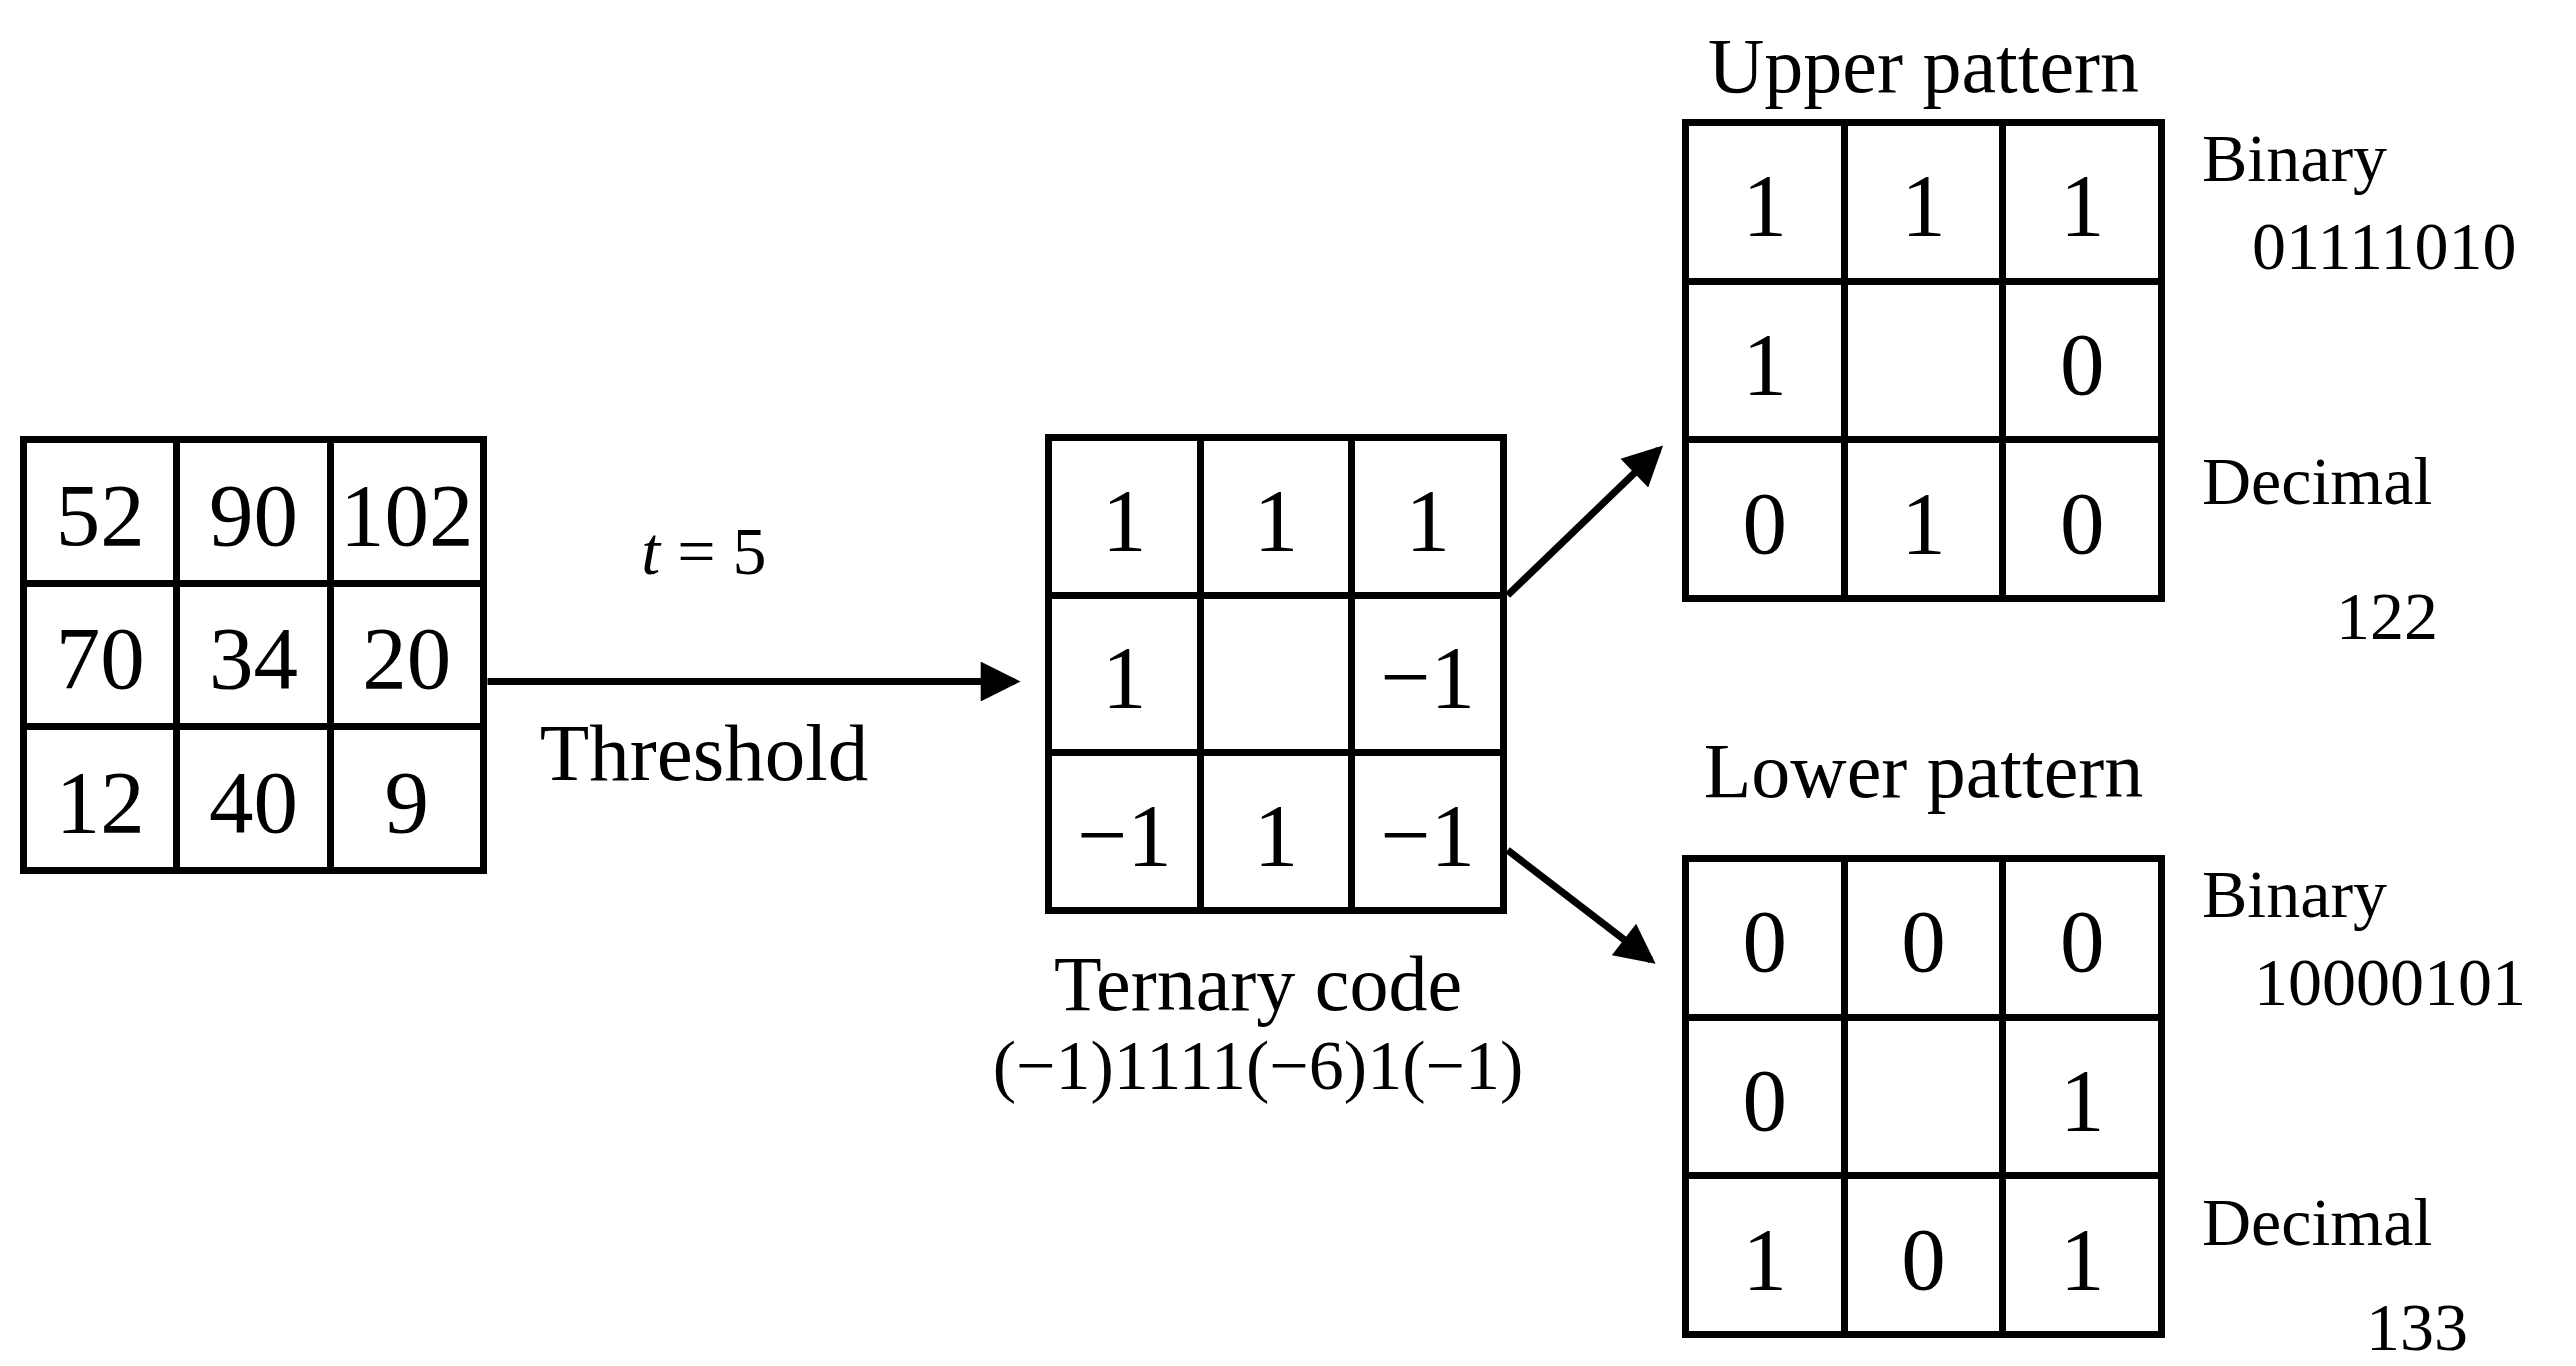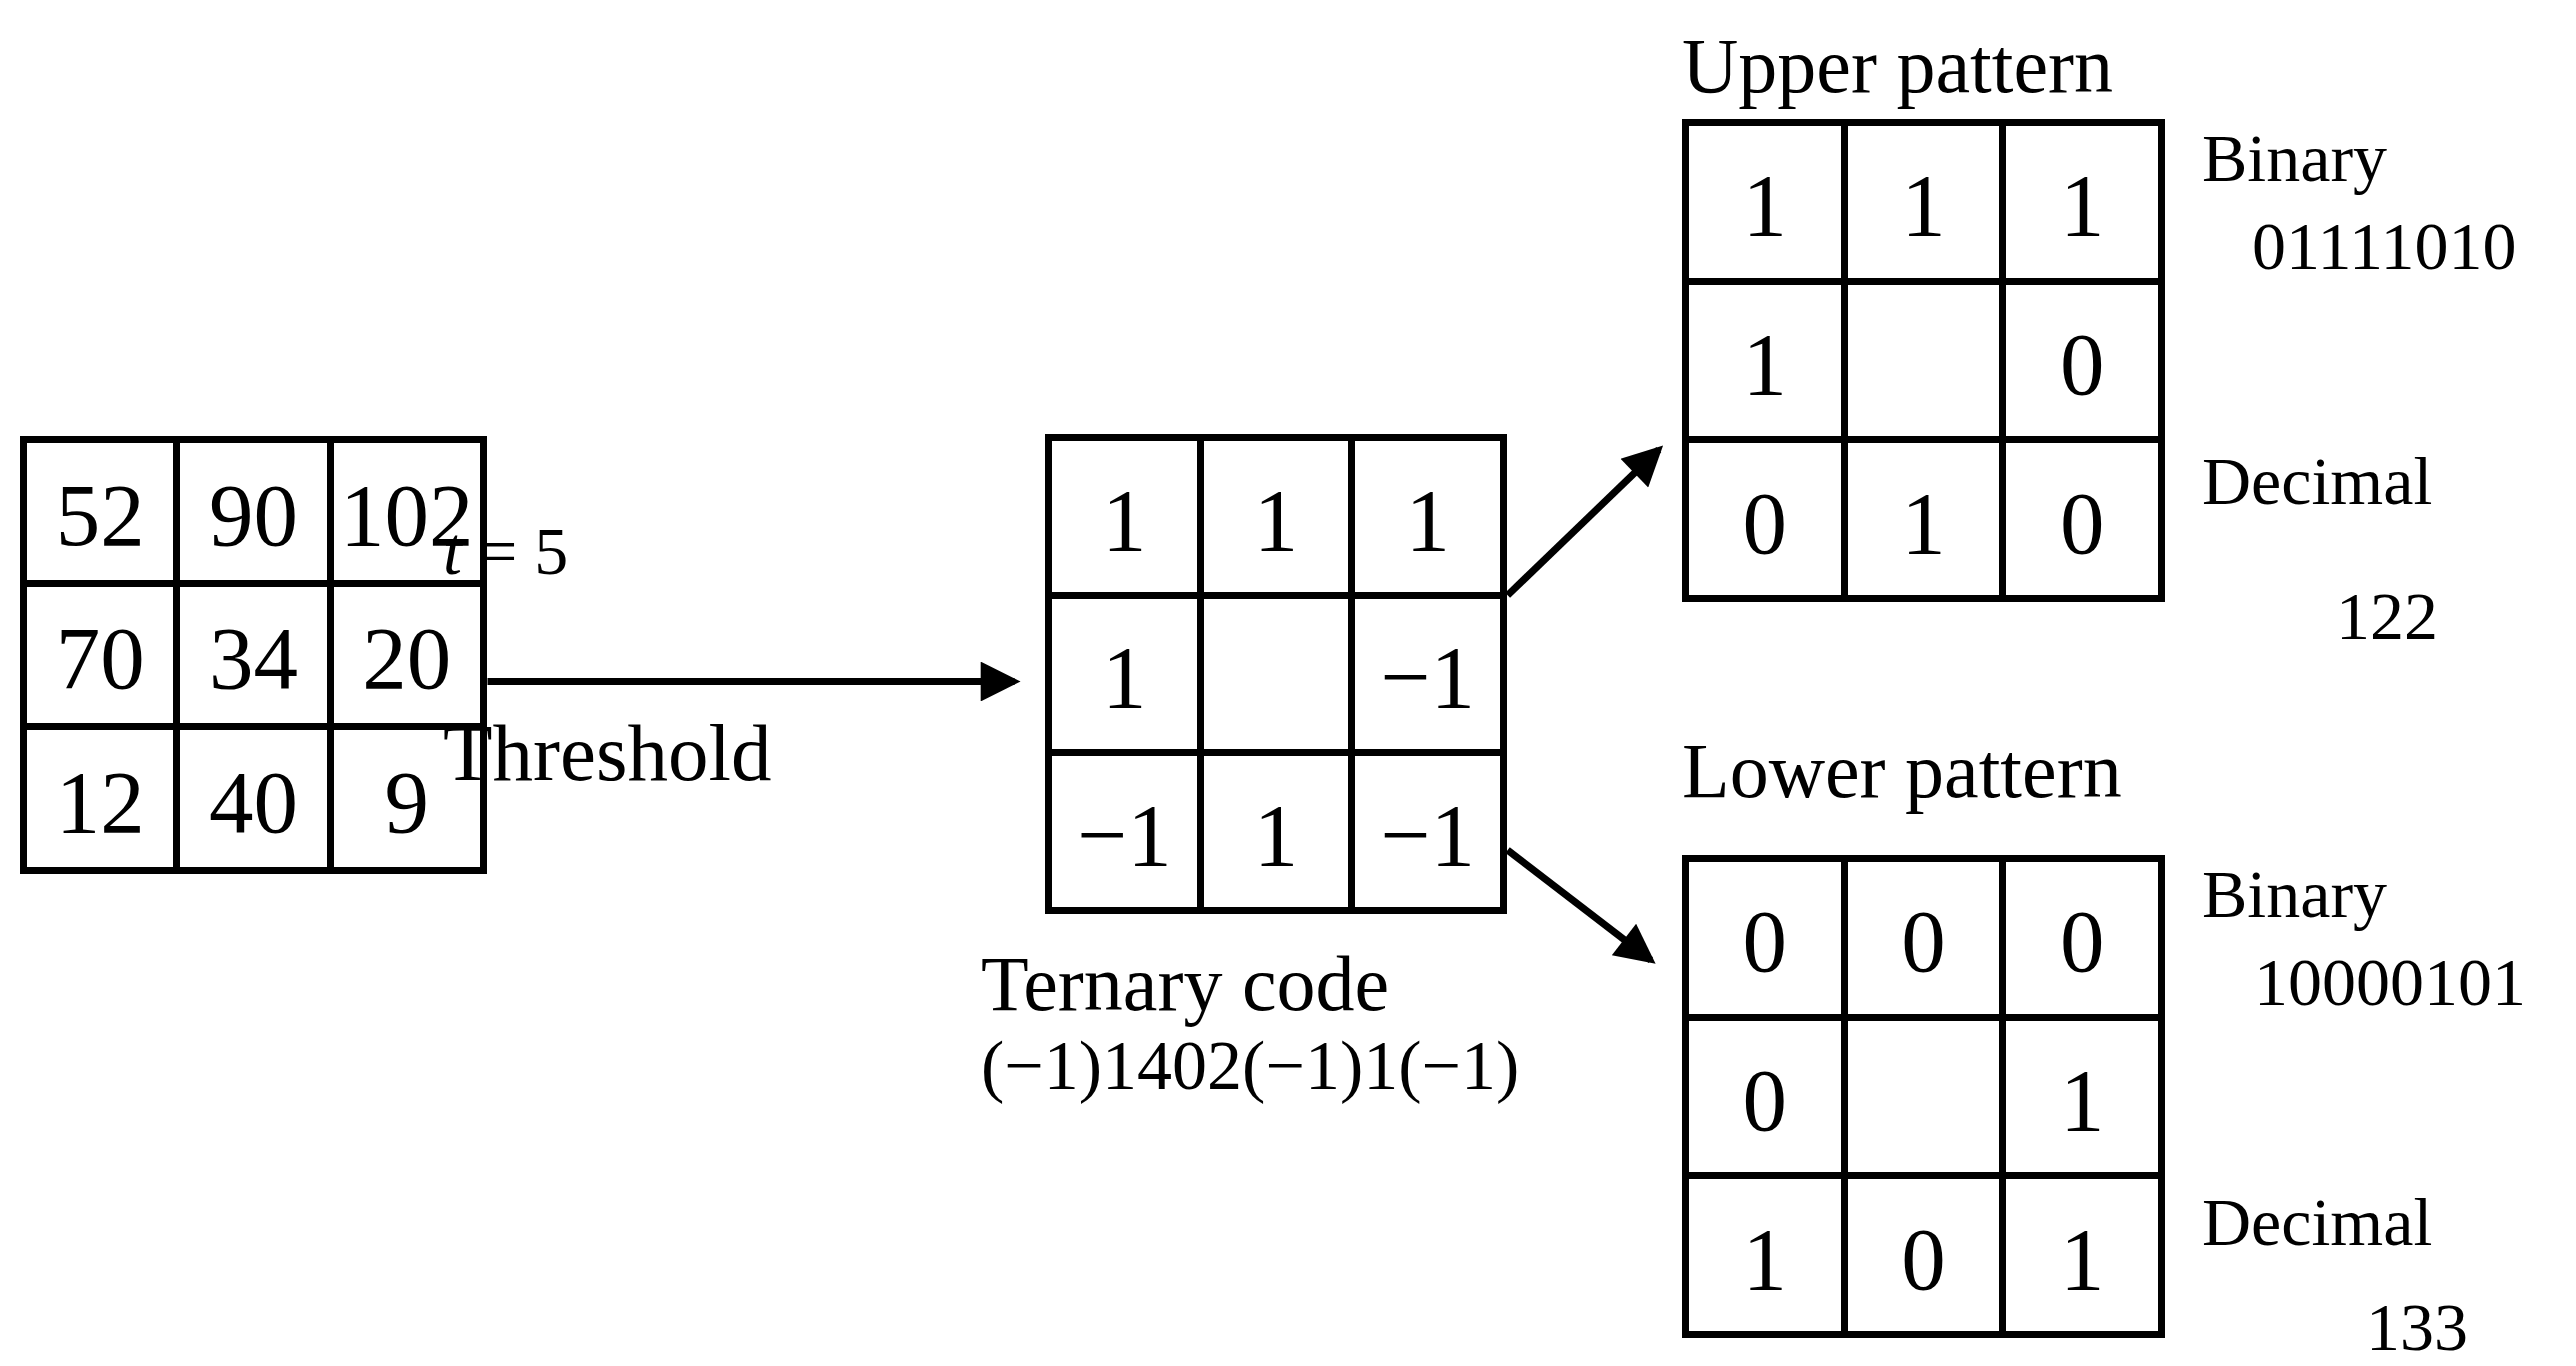--- a/index.html
+++ b/index.html
@@ -41,21 +41,21 @@
   #grid-ternary { left: 1045px; top: 434px;  width: 462px; height: 480px; }
   #grid-upper   { left: 1682px; top: 119px;  width: 483px; height: 483px; }
   #grid-lower   { left: 1682px; top: 855px; width: 483px; height: 483px; }
 
   .lbl {
     position: absolute;
     line-height: 1.05;
     white-space: nowrap;
     font-size: 68px;
   }
-  .center { }
+  .center { text-align: center; }
   .it { font-style: italic; }
 
   #t-line      { left: 443px;  top: 484px;  width: 522px; margin-top: 32px; }
   #interval    { left: 443px;  top: 592px;  width: 522px; }
   #threshold   { left: 443px;  top: 711px;  width: 522px; font-size: 81px; }
 
   #ternary-caption { left: 981px; top: 943px; width: 554px; font-size: 78px; }
   #ternary-code    { left: 981px; top: 1029px; width: 554px; font-size: 70px; }
 
   #upper-title { left: 1682px; top: 25px;  width: 483px; font-size: 78px; }
@@ -106,21 +106,21 @@
     <div class="cell">1</div>
     <div class="cell">1</div>
     <div class="cell"></div>
     <div class="cell">−1</div>
     <div class="cell">−1</div>
     <div class="cell">1</div>
     <div class="cell">−1</div>
   </div>
 
   <div id="ternary-caption" class="lbl center">Ternary code</div>
-  <div id="ternary-code" class="lbl center">(−1)1402(−1)1(−1)</div>
+  <div id="ternary-code" class="lbl center">(−1)1111(−6)1(−1)</div>
 
   <div id="upper-title" class="lbl center">Upper pattern</div>
 
   <div id="grid-upper" class="grid">
     <div class="cell">1</div>
     <div class="cell">1</div>
     <div class="cell">1</div>
     <div class="cell">1</div>
     <div class="cell"></div>
     <div class="cell">0</div>

